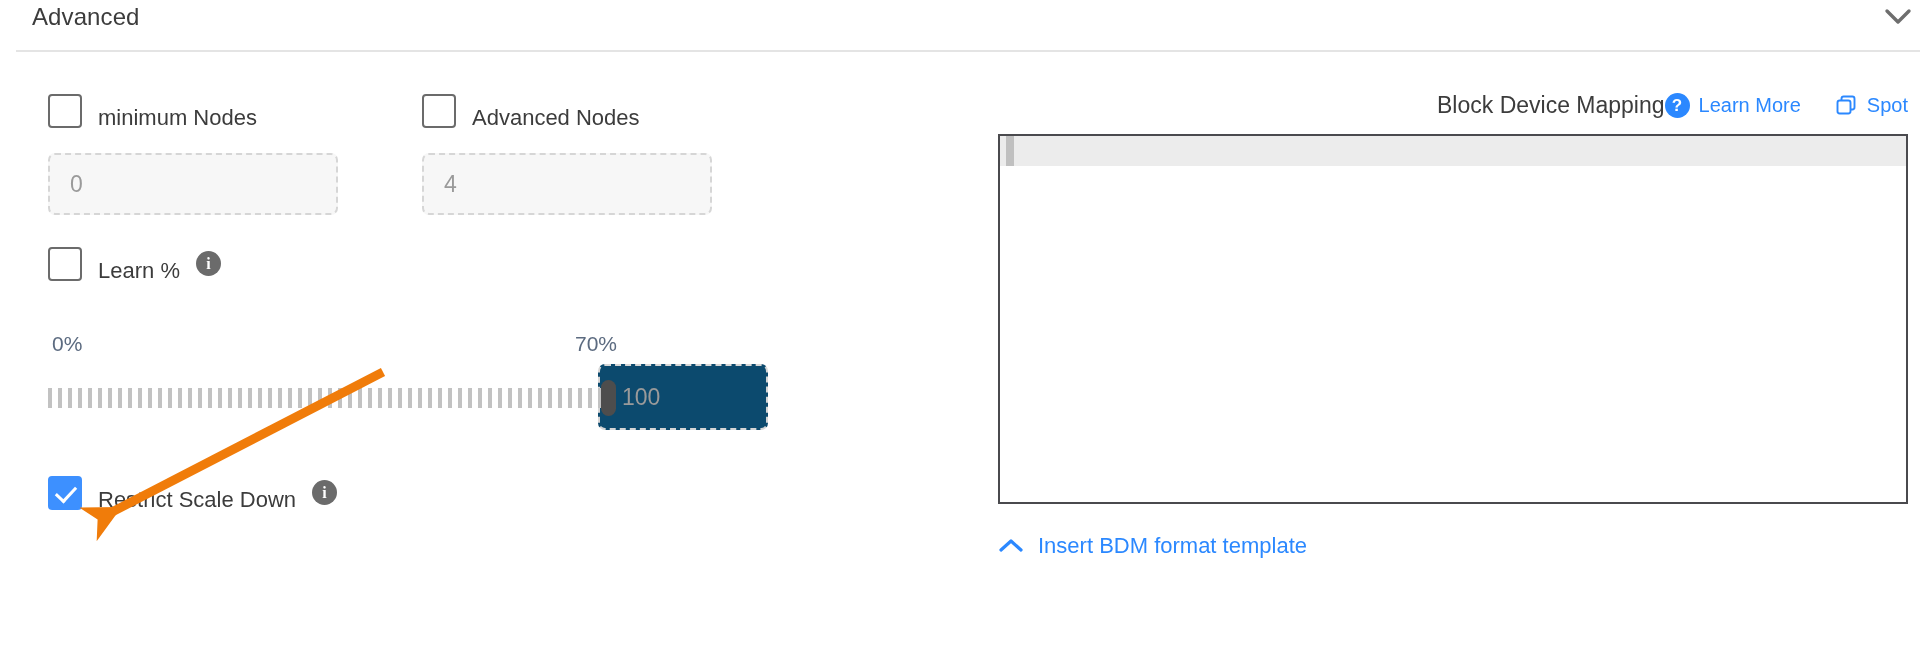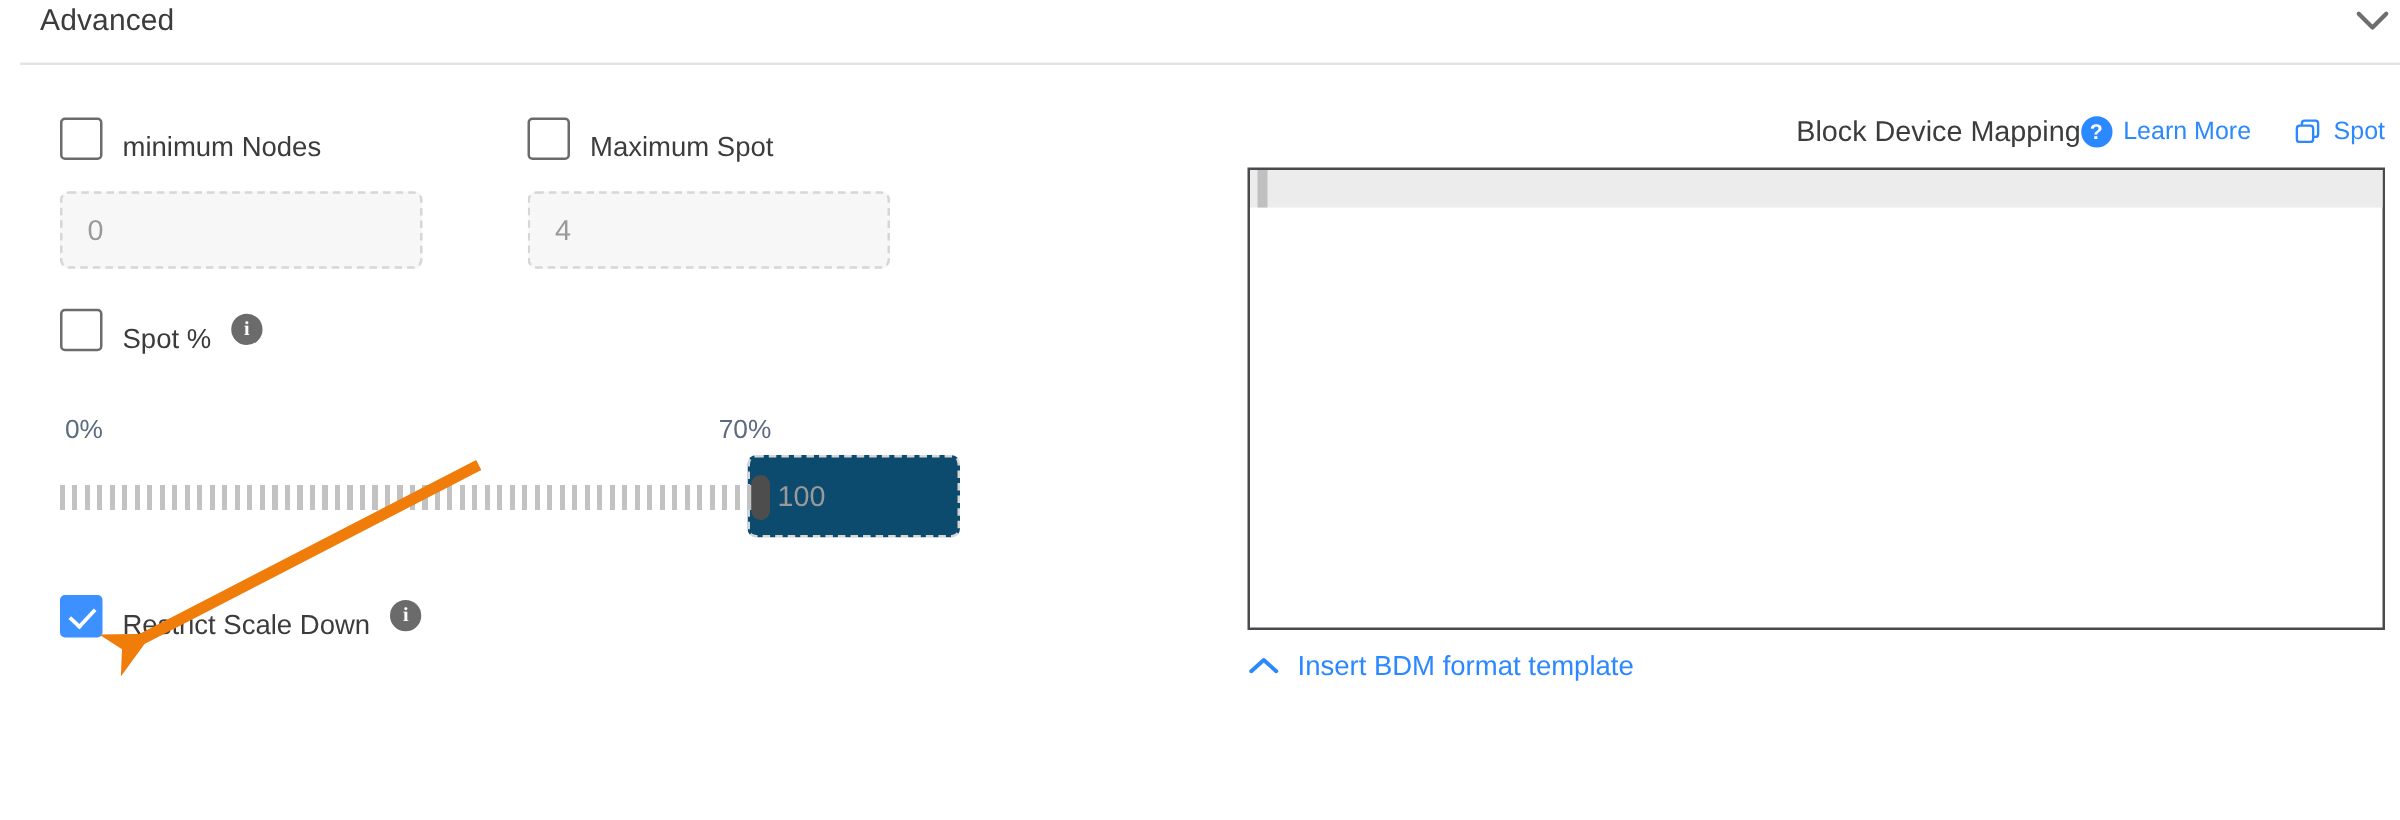--- a/index.html
+++ b/index.html
@@ -225,21 +225,21 @@
     width: 910px; height: 30px;
     background: #ececec;
   }
   .editor-gutter {
     position: absolute;
     left: 6px; top: 0;
     width: 8px; height: 30px;
     background: #c0c0c0;
   }
   .bdm-footer {
-    margin-top: 16px;
+    margin-top: 29px;
     display: flex;
     align-items: center;
     gap: 14px;
     color: #2b88ff;
     font-size: 22px;
     cursor: pointer;
     width: fit-content;
   }
 
   
@@ -272,30 +272,30 @@
         <div class="cb-row">
           <div class="cbox"></div>
           <div class="cb-label">minimum Nodes</div>
         </div>
         <input class="dis-input" type="text" disabled="" placeholder="0" style="">
       </div>
 
       <div class="node-col">
         <div class="cb-row">
           <div class="cbox"></div>
-          <div class="cb-label">Maximum Spot</div>
+          <div class="cb-label">Advanced Nodes</div>
         </div>
         <input class="dis-input" type="text" disabled="" placeholder="4" style="">
       </div>
 
     </div>
 
     <div class="cb-row" style="margin-top:28px;">
       <div class="cbox"></div>
-      <div class="cb-label">Spot %</div>
+      <div class="cb-label">Learn %</div>
       <div class="info-icon">i</div>
     </div>
 
     <div class="slider-block">
       <div class="slider-scale">
         <span>0%</span>
         <span>70%</span>
       </div>
       <div class="slider-row">
         <div class="slider-track">

